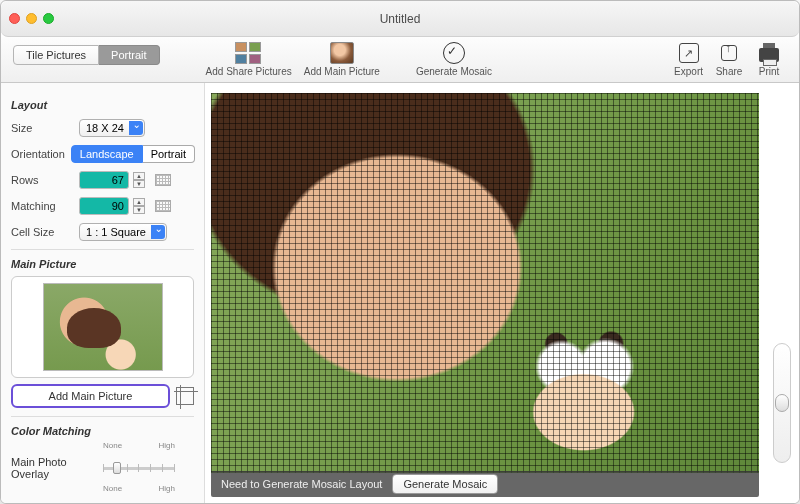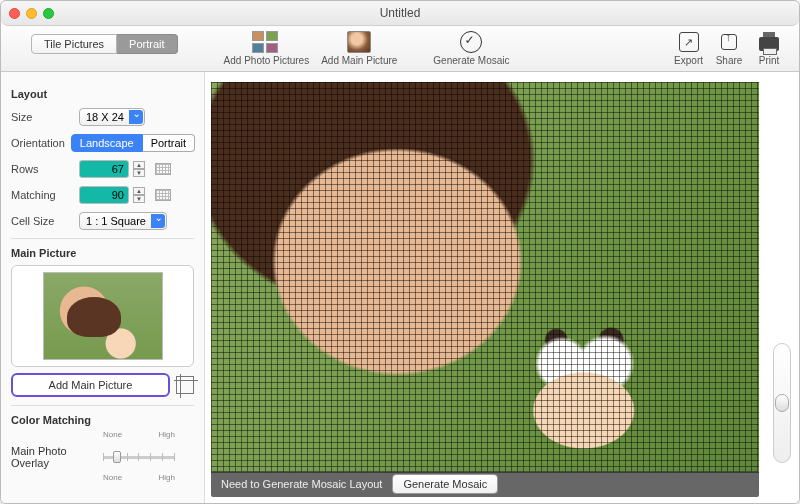--- a/index.html
+++ b/index.html
@@ -1,31 +1,31 @@
 <!DOCTYPE html>
 <html><head>
 <meta charset="utf-8">
 <style>
   * { box-sizing: border-box; margin: 0; padding: 0; font-family: -apple-system, "Helvetica Neue", Arial, sans-serif; }
   body { background: #fff; width: 800px; height: 504px; overflow: hidden; position: relative; }
 
   .window { width: 800px; height: 504px; background: #fff; border: 1px solid #bbb; border-radius: 6px; box-shadow: 0 10px 30px rgba(0,0,0,0.25); overflow: hidden; display: flex; flex-direction: column; }
 
   
-  .titlebar { height: 25px; background: linear-gradient(#f6f6f6,#e7e7e7); display:flex; align-items:center; padding: 0 8px; border-bottom:1px solid #d0d0d0; position:relative;border-radius:7px;}
+  .titlebar { height: 36px; background: linear-gradient(#f6f6f6,#e7e7e7); display:flex; align-items:center; padding: 0 8px; border-bottom:1px solid #d0d0d0; position:relative;border-radius:7px;}
   .traffic { display:flex; gap:6px; }
   .tl { width:11px; height:11px; border-radius:50%; }
   .tl.red{background:#ff5f57;border:1px solid #e04640;}
   .tl.yel{background:#ffbd2e;border:1px solid #dea123;}
   .tl.grn{background:#28c940;border:1px solid #1aab29;}
   .title { position:absolute; left:0; right:0; text-align:center; font-size:12px; color:#4a4a4a; }
 
   
   .toolbar { height: 46px; background:linear-gradient(#fdfdfd,#efefef); border-bottom:1px solid #c8c8c8; display:flex; align-items:flex-start; padding:4px 10px; }
-  .seg { display:flex; margin-top:4px; margin-left:20px; }
+  .seg { display:flex; margin-top:4px; margin-left:2px; }
   .seg button { font-size:11px; padding:3px 12px; background:linear-gradient(#fff,#f2f2f2); border:1px solid #b5b5b5; color:#333;}
   .seg button:first-child{border-radius:4px 0 0 4px;}
   .seg button:last-child{border-radius:0 4px 4px 0; border-left:none;}
   .seg button.active{background:#9a9a9a;border-color:#8a8a8a;color:#fff;}
 
   .tb-group { display:flex; flex-direction:column; align-items:center; margin:0 6px;}
   .tb-icon { width:28px; height:24px; display:flex; align-items:center; justify-content:center; }
   .tb-label { font-size:10px; color:#555; margin-top:1px;}
   .tb-icons-double { display:flex; gap:2px; flex-wrap:wrap; width:28px;}
   .mini-tile{width:12px;height:10px; background:#c89060; border:1px solid #999;}
@@ -41,21 +41,21 @@
   .simple-icon{width:20px;height:20px; border:1.5px solid #444; border-radius:3px; display:flex;align-items:center;justify-content:center;color:#444;font-size:11px;}
   .share-icon{width:16px;height:16px;border:1.5px solid #444;border-radius:3px;position:relative;}
   .share-icon::after{content:"↑";position:absolute;left:3px;top:-5px;color:#444;font-size:12px;}
   .print-icon{width:20px;height:14px;background:#444;border-radius:2px;position:relative;margin-top:4px;}
   .print-icon::before{content:"";position:absolute;top:-5px;left:4px;width:12px;height:5px;background:#666;}
   .print-icon::after{content:"";position:absolute;bottom:-4px;left:4px;width:12px;height:5px;background:#eee;border:1px solid #666;}
 
   
   .body { flex:1; display:flex; overflow:hidden;}
   .sidebar { width:204px; background:#fafafa; border-right:1px solid #ddd; padding:10px 10px; font-size:11px; color:#333; overflow:hidden;}
-  .section-title { font-weight:bold; font-size:11px; margin-bottom:6px; margin-top:6px;}
+  .section-title { font-weight:bold; font-size:11px; margin-bottom:6px; margin-top:6px;font-style:italic;}
   .row { display:flex; align-items:center; margin:8px 0; gap:6px;}
   .row label{ width:62px; font-size:11px; color:#444;}
   select.mac { appearance:none; background:linear-gradient(#fff,#f0f0f0); border:1px solid #b0b0b0;border-radius:4px; font-size:11px; padding:2px 20px 2px 6px; position:relative;}
   .sel-wrap{position:relative; display:inline-block;border-radius:9px;}
   .sel-wrap::after{content:""; position:absolute; right:2px; top:2px; bottom:2px; width:14px; background:#3b82f6; border-radius:0 3px 3px 0;}
   .sel-wrap::before{content:"⌄"; position:absolute; right:4px; top:0px; color:#fff; z-index:2; font-size:10px;}
   .seg2{display:flex;}
   .seg2 button{font-size:11px; padding:2px 8px; border:1px solid #aaa; background:#fff;}
   .seg2 button:first-child{border-radius:4px 0 0 4px;}
   .seg2 button:last-child{border-radius:0 4px 4px 0; border-left:none;}
@@ -143,21 +143,21 @@
 
     <div class="tb-group">
       <div class="tb-icon">
           <div class="tb-icons-double">
             <div class="mini-tile"></div>
             <div class="mini-tile"></div>
             <div class="mini-tile"></div>
             <div class="mini-tile"></div>
           </div>
         </div>
-      <div class="tb-label">Add Photo Pictures</div>
+      <div class="tb-label">Add Share Pictures</div>
     </div>
 
     <div class="tb-group">
       <div class="tb-icon">
           <div class="main-pic-thumb"></div>
         </div>
       <div class="tb-label">Add Main Picture</div>
     </div>
 
     <div style="width:24px"></div>

